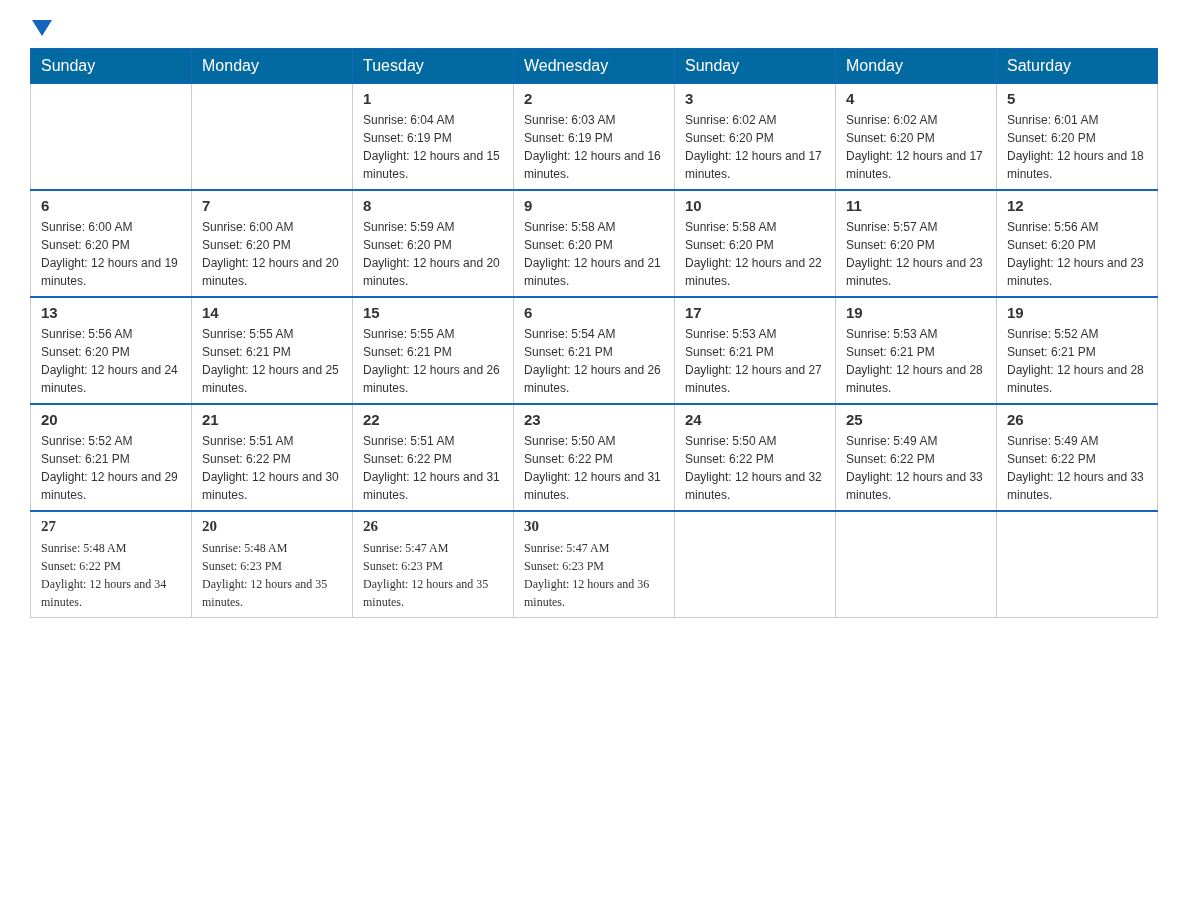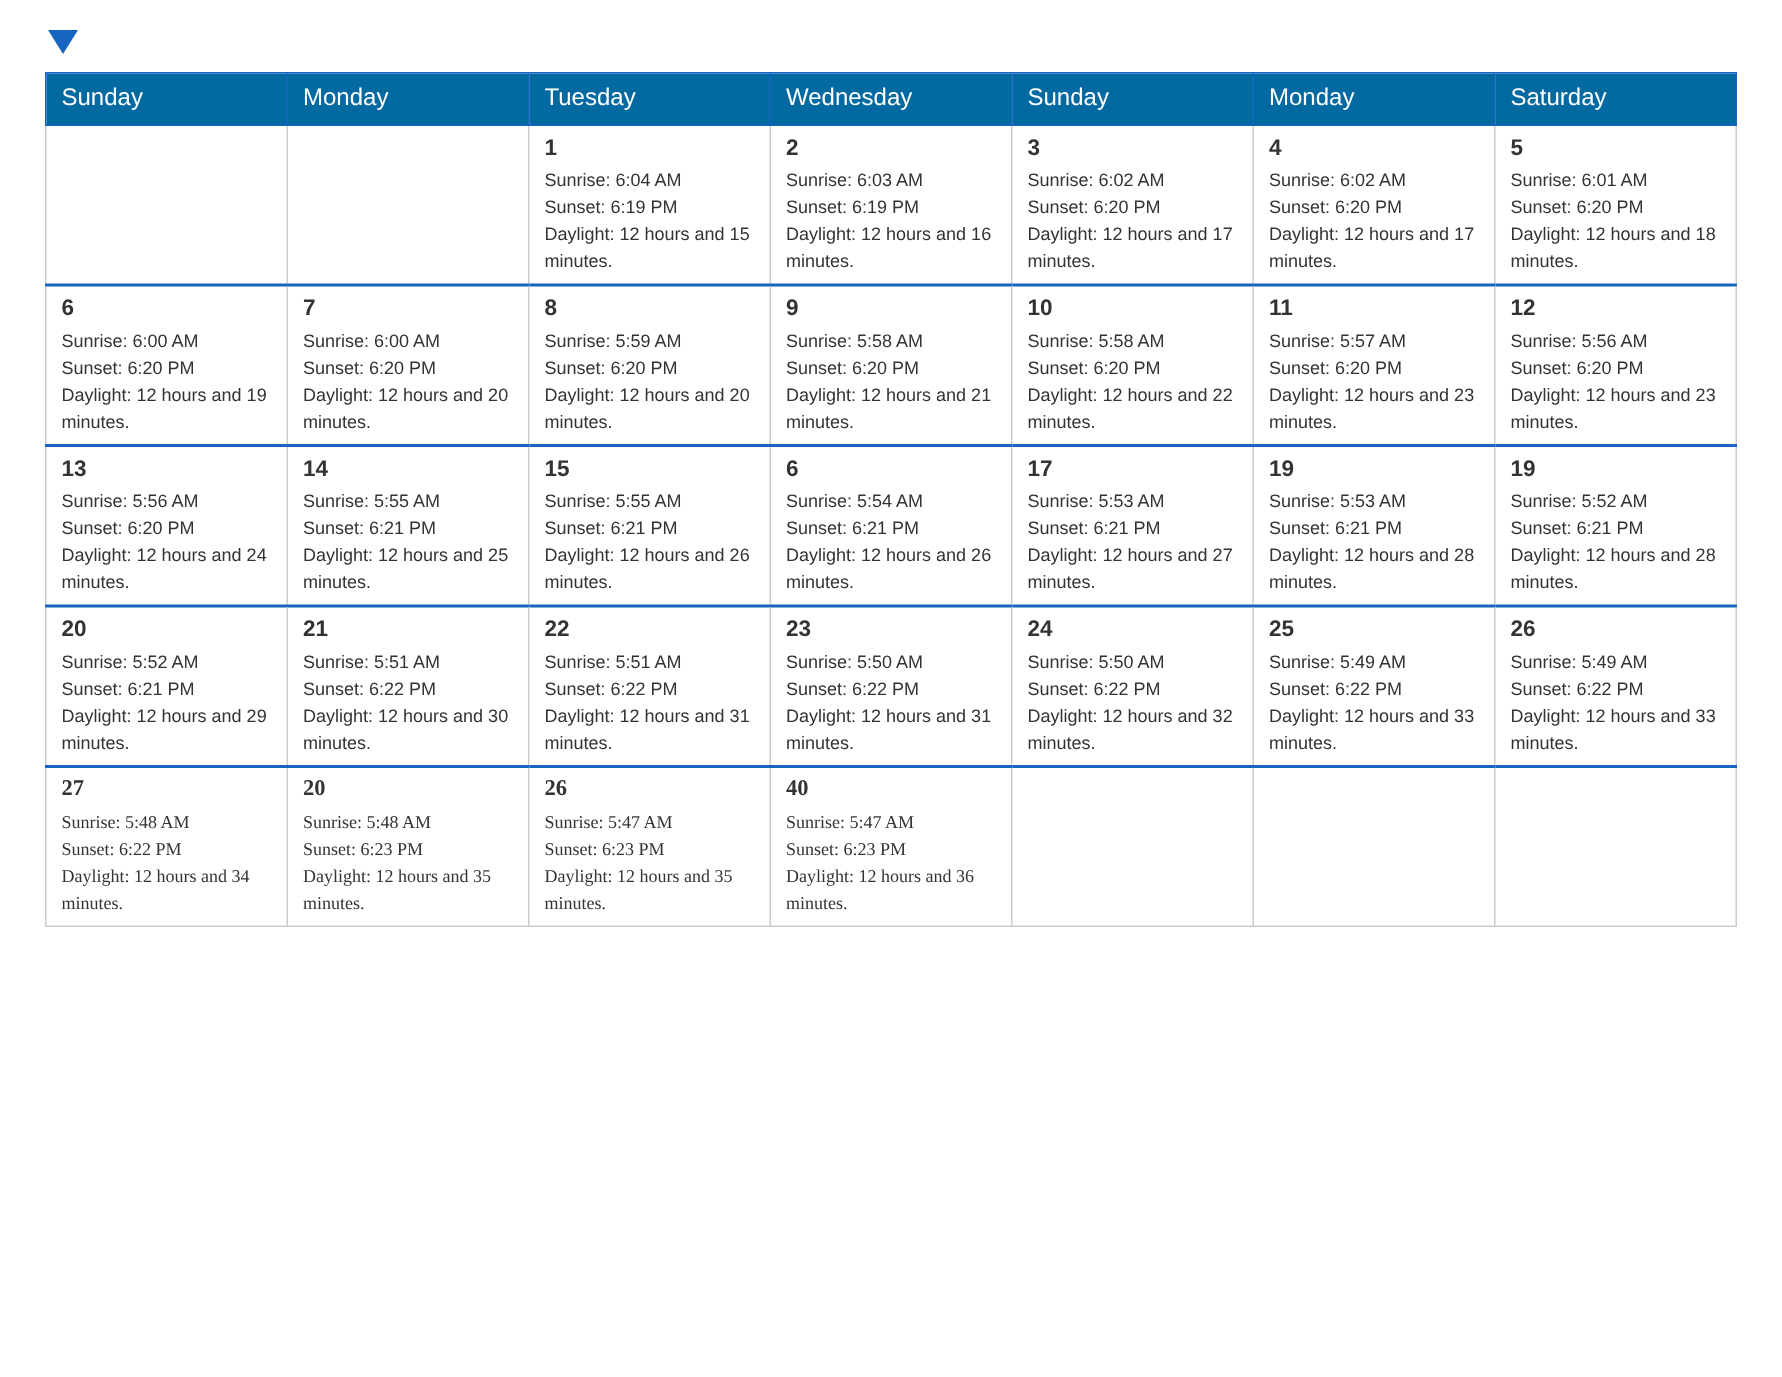--- a/index.html
+++ b/index.html
@@ -252,21 +252,21 @@
         </td>
         <td>
           <span class="day-number">20</span>
           <div class="day-info">Sunrise: 5:48 AM<br>Sunset: 6:23 PM<br>Daylight: 12 hours and 35 minutes.</div>
         </td>
         <td>
           <span class="day-number">26</span>
           <div class="day-info">Sunrise: 5:47 AM<br>Sunset: 6:23 PM<br>Daylight: 12 hours and 35 minutes.</div>
         </td>
         <td>
-          <span class="day-number">40</span>
+          <span class="day-number">30</span>
           <div class="day-info">Sunrise: 5:47 AM<br>Sunset: 6:23 PM<br>Daylight: 12 hours and 36 minutes.</div>
         </td>
         <td class="empty-cell"></td>
         <td class="empty-cell"></td>
         <td class="empty-cell"></td>
       </tr>
     </tbody>
 </table>
 
 </body></html>

